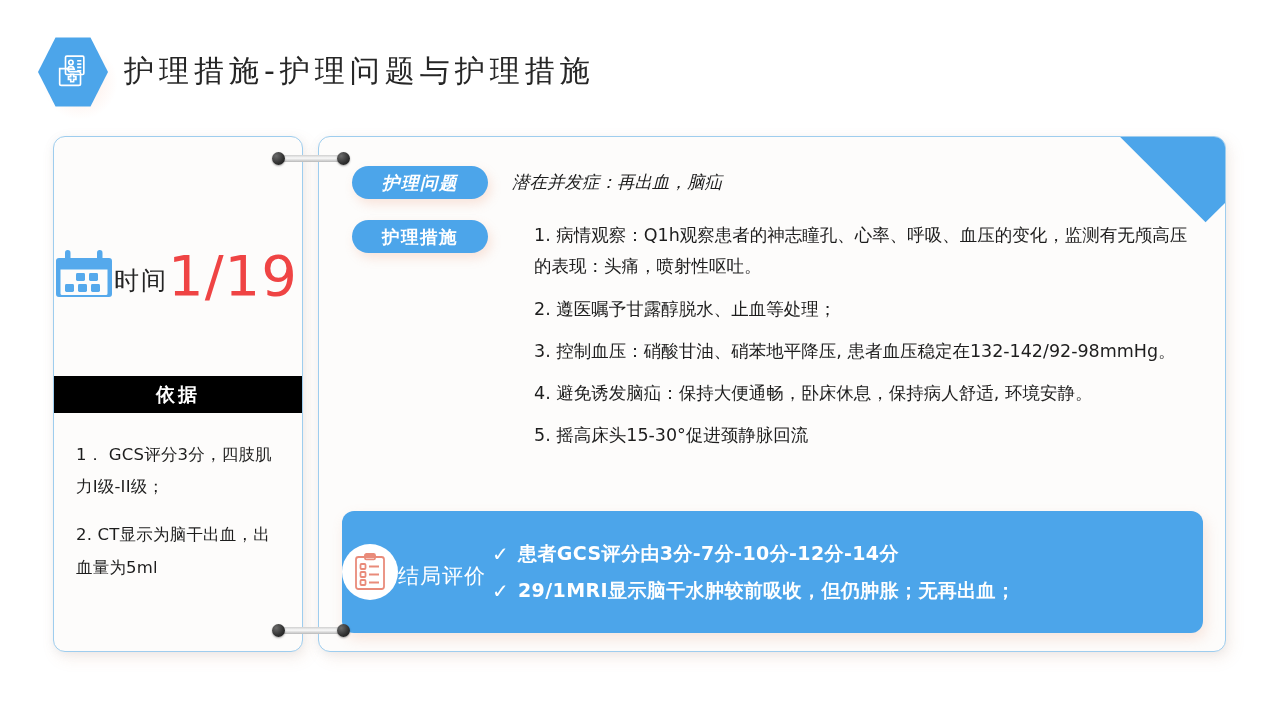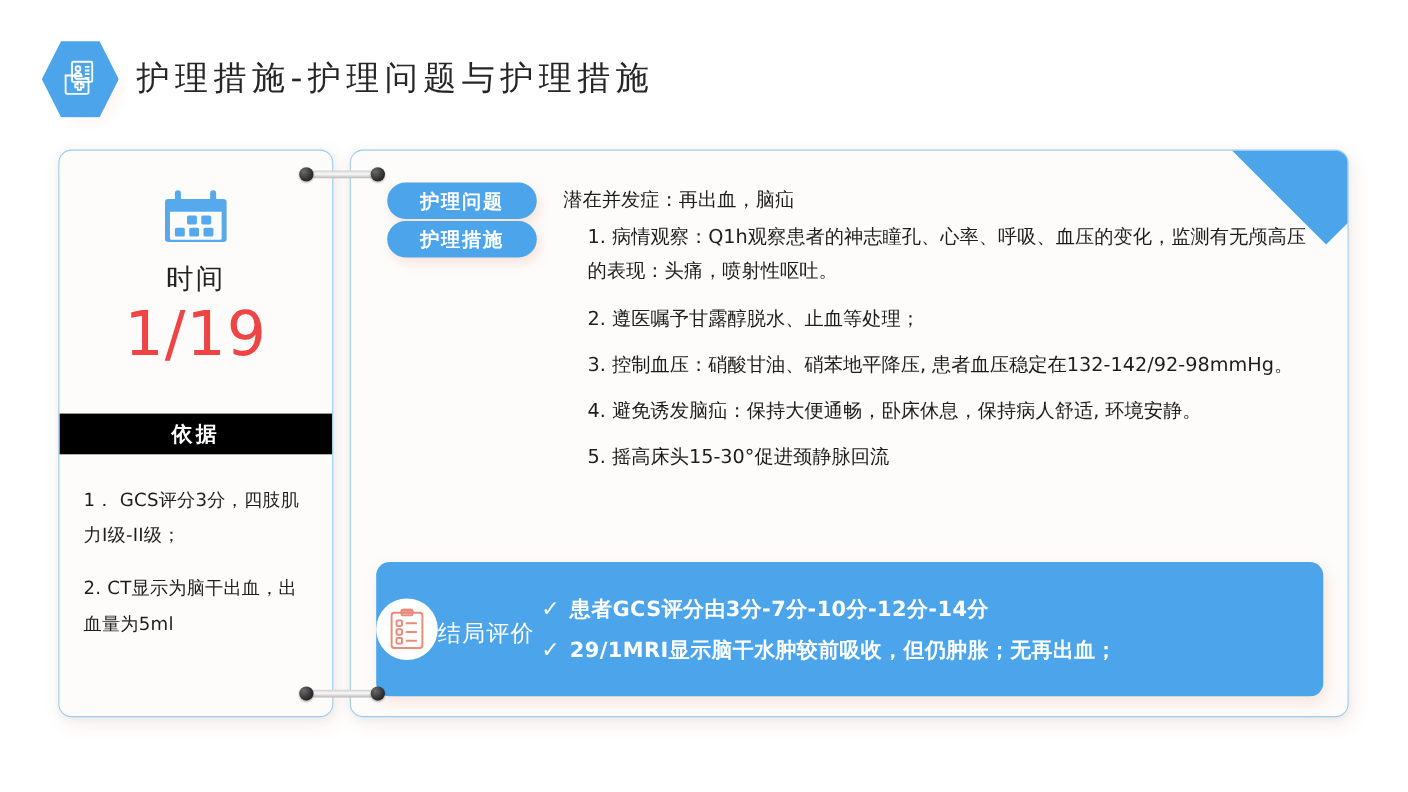--- a/index.html
+++ b/index.html
@@ -26,21 +26,21 @@
     font-family: "DejaVu Sans", "Liberation Sans", sans-serif; white-space: nowrap;
   }
 
   
   .left-card {
     position: absolute; left: 53px; top: 136px; width: 250px; height: 516px;
     background: #fdfcfb; border: 1.5px solid #9ecdee; border-radius: 12px;
     box-shadow: 4px 6px 16px rgba(196,130,96,.13), 0 2px 8px rgba(120,150,180,.10);
     overflow: hidden;
   }
-  .lc-top { height: 239px; display: flex; flex-direction: column; align-items: center; justify-content: flex-start; padding-top: 34px; }
+  .lc-top { height: 239px; display: flex; flex-direction: row; align-items: center; justify-content: flex-start; padding-top: 34px; }
   .cal-glow { position: relative; width: 60px; height: 52px; }
   .cal-glow::after { content:""; position:absolute; left:6px; top:4px; width:60px; height:52px; border-radius:50%;
                      background: radial-gradient(circle, rgba(244,122,80,.17) 0%, rgba(244,122,80,0) 72%); z-index:-1; }
   .lc-time-label { margin-top: 14px; font-size: 25px; color: #242424; letter-spacing: 2px;
                    font-family: "DejaVu Sans", sans-serif; }
   .lc-date { margin-top: 6px; font-size: 56px; color: #ef4444; letter-spacing: 1px; line-height: 1.05;
              font-family: "DejaVu Sans", sans-serif; }
   .lc-bar { height: 37px; background: #000000; display: flex; align-items: center; justify-content: center; }
   .lc-bar span { color: #fff; font-size: 19px; font-weight: bold; letter-spacing: 3px;
                  font-family: "DejaVu Sans", sans-serif; }
@@ -68,24 +68,24 @@
   .ring.top { top: 152px; } .ring.bot { top: 624px; }
 
   
   .rc-inner { position: relative; padding: 29px 26px 0 33px; height: 100%; }
   .pill {
     width: 136px; height: 33px; border-radius: 17px; background: #4CA5EA; color: #fff;
     display: flex; align-items: center; justify-content: center; font-size: 17.5px; font-weight: bold;
     letter-spacing: 1.5px; font-family: "DejaVu Sans", sans-serif; flex: none;
     box-shadow: 3px 5px 11px rgba(230,140,105,.22);
   }
-  .row1 { display: flex; align-items: center; }
+  .row1 { display: flex; align-items: center; font-style: italic; }
   .row1 .txt { margin-left: 24px; font-size: 17.5px; color: #1d1d1d; line-height: 1.9;
                font-family: "DejaVu Sans", sans-serif; }
-  .row2 { display: flex; align-items: flex-start; margin-top: 2px; }
+  .row2 { display: flex; align-items: flex-start; margin-top: 21px; }
   .measures { margin-left: 46px; flex: 1; }
   .measures p { font-size: 17.5px; color: #1d1d1d; line-height: 1.78; margin-bottom: 11px;
                 font-family: "DejaVu Sans", sans-serif; }
 
   
   .outcome {
     position: absolute; left: 23px; right: 22px; bottom: 18px; height: 122px;
     background: #4CA5EA; border-radius: 12px; display: flex; align-items: center;
     box-shadow: 3px 6px 14px rgba(225,140,105,.20);
   }

